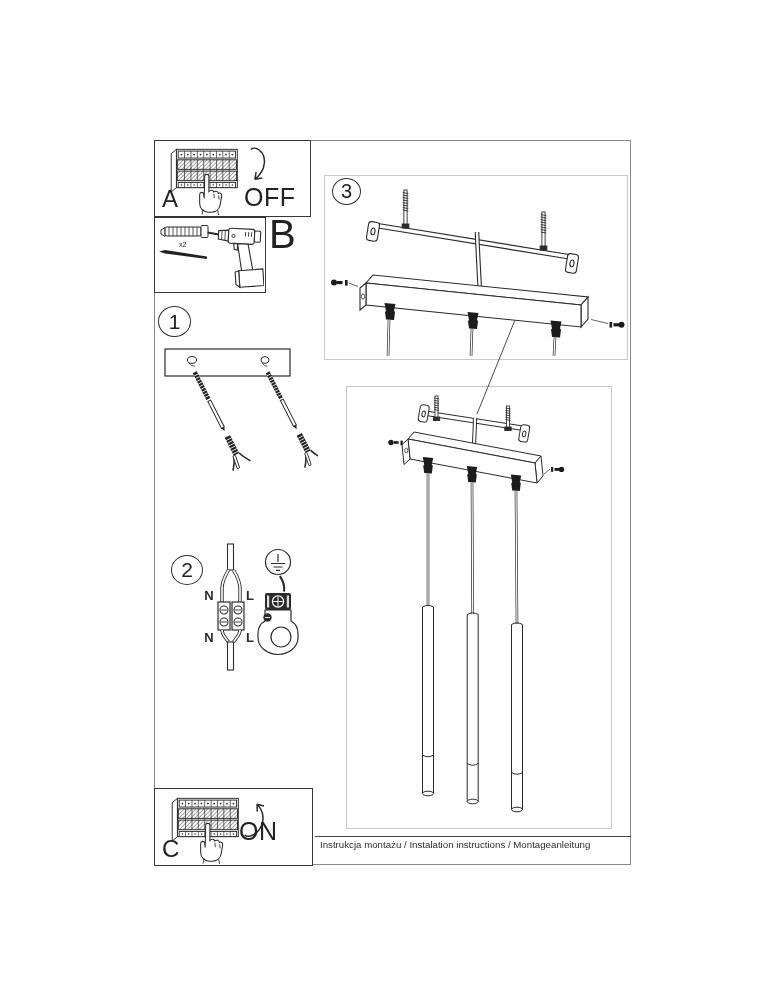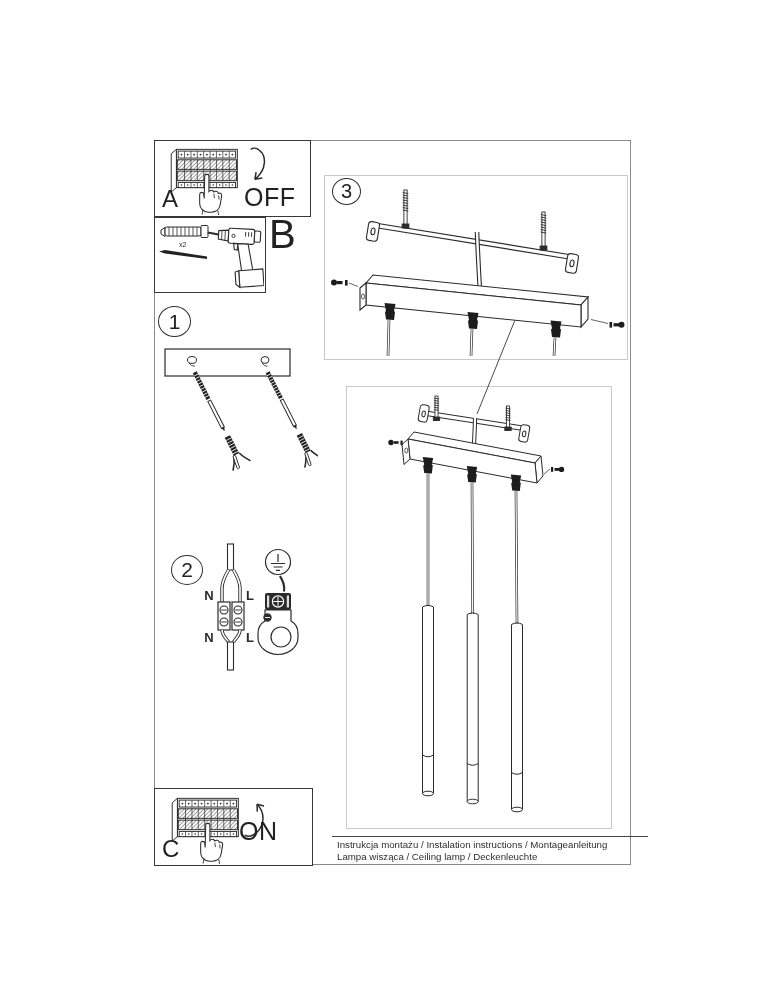--- a/index.html
+++ b/index.html
@@ -20,21 +20,21 @@
   .b-letter{left:269px;top:214px;font-size:40px;}
   .onoff{font-size:25px;letter-spacing:0.5px;color:#222;line-height:1;}
   .off-label{left:89px;top:44px;}
   .on-label{left:84px;top:30px;}
   .stepcircle{border:1.5px solid #2f2f2f;border-radius:50%;text-align:center;
               font-size:21px;color:#222;background:#fff;display:flex;align-items:center;justify-content:center;}
   .circle1{left:158px;top:306px;width:33px;height:31px;}
   .circle2{left:171px;top:555px;width:32px;height:30px;}
   .circle3{left:7px;top:2px;width:29px;height:27px;font-size:20px;}
   .footer{left:315px;top:836px;width:316px;height:29px;border-top:1.2px solid #454545;
-          padding:2px 0 0 5px;font-size:9.7px;line-height:11.6px;color:#2e2e2e;margin-left:17px;}
+          padding:2px 0 0 5px;font-size:9.7px;line-height:11.6px;color:#2e2e2e;}
   svg{display:block;}
   svg text{font-family:"Liberation Sans", sans-serif;}
   .fill-svg{position:absolute;left:0;top:0;}
 </style>
 </head>
 <body>
 
 <div class="page">
 
   <svg width="0" height="0" style="position:absolute" aria-hidden="true">
@@ -344,16 +344,15 @@
         <path d="M98,46 c5,-2.8 8.4,-7.4 9.6,-13.2 c1.2,-6.2 -0.8,-12.8 -5.6,-17.6"></path>
         <path d="M102,15.2 l0.3,7.4 M102,15.2 l7,1.8"></path>
       </g>
     </svg>
     <div class="abs letter c-label">C</div>
     <div class="abs onoff on-label">ON</div>
   </div>
 
   <div class="abs footer">
     <div>Instrukcja montażu / Instalation instructions / Montageanleitung</div>
-    <div>Lampa wisząca / Ceiling lamp / Deckenleuchte</div>
   </div>
 
 </div>
 
 </body></html>

